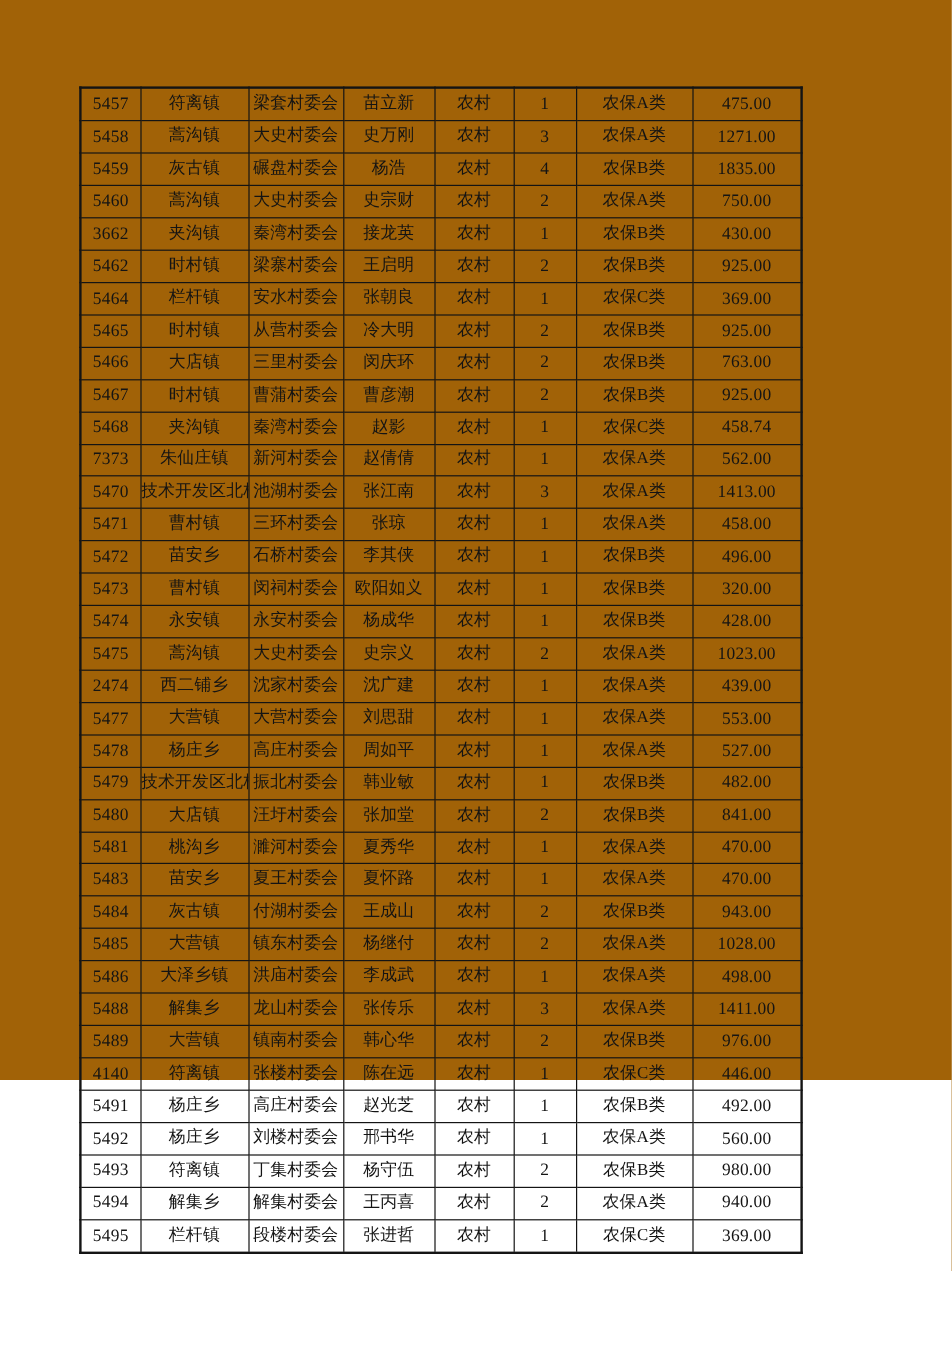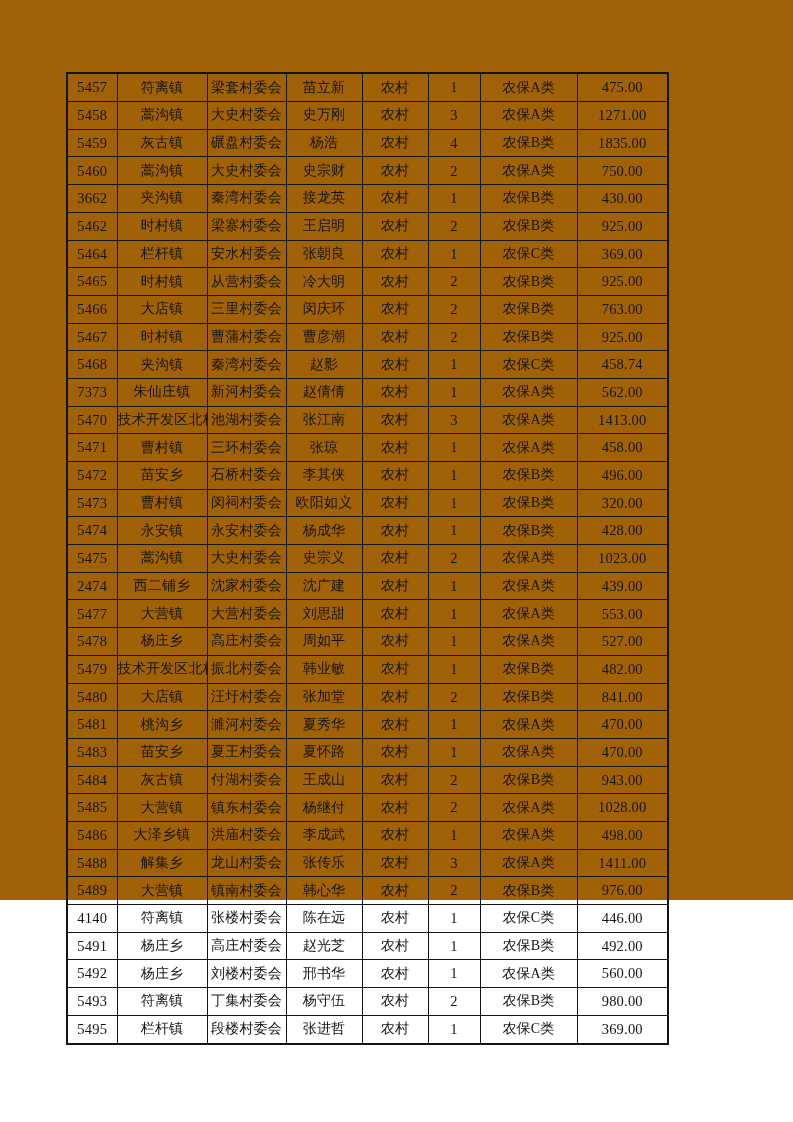--- a/index.html
+++ b/index.html
@@ -400,20 +400,30 @@
           <td class="col-record-id">5493</td>
           <td class="col-town">符离镇</td>
           <td class="col-village">丁集村委会</td>
           <td class="col-person-name">杨守伍</td>
           <td class="col-residence-type">农村</td>
           <td class="col-household-count">2</td>
           <td class="col-insurance-class">农保B类</td>
           <td class="col-amount">980.00</td>
         </tr>
         <tr>
+          <td class="col-record-id">5494</td>
+          <td class="col-town">解集乡</td>
+          <td class="col-village">解集村委会</td>
+          <td class="col-person-name">王丙喜</td>
+          <td class="col-residence-type">农村</td>
+          <td class="col-household-count">2</td>
+          <td class="col-insurance-class">农保A类</td>
+          <td class="col-amount">940.00</td>
+        </tr>
+        <tr>
           <td class="col-record-id">5495</td>
           <td class="col-town">栏杆镇</td>
           <td class="col-village">段楼村委会</td>
           <td class="col-person-name">张进哲</td>
           <td class="col-residence-type">农村</td>
           <td class="col-household-count">1</td>
           <td class="col-insurance-class">农保C类</td>
           <td class="col-amount">369.00</td>
         </tr>
       </tbody>

